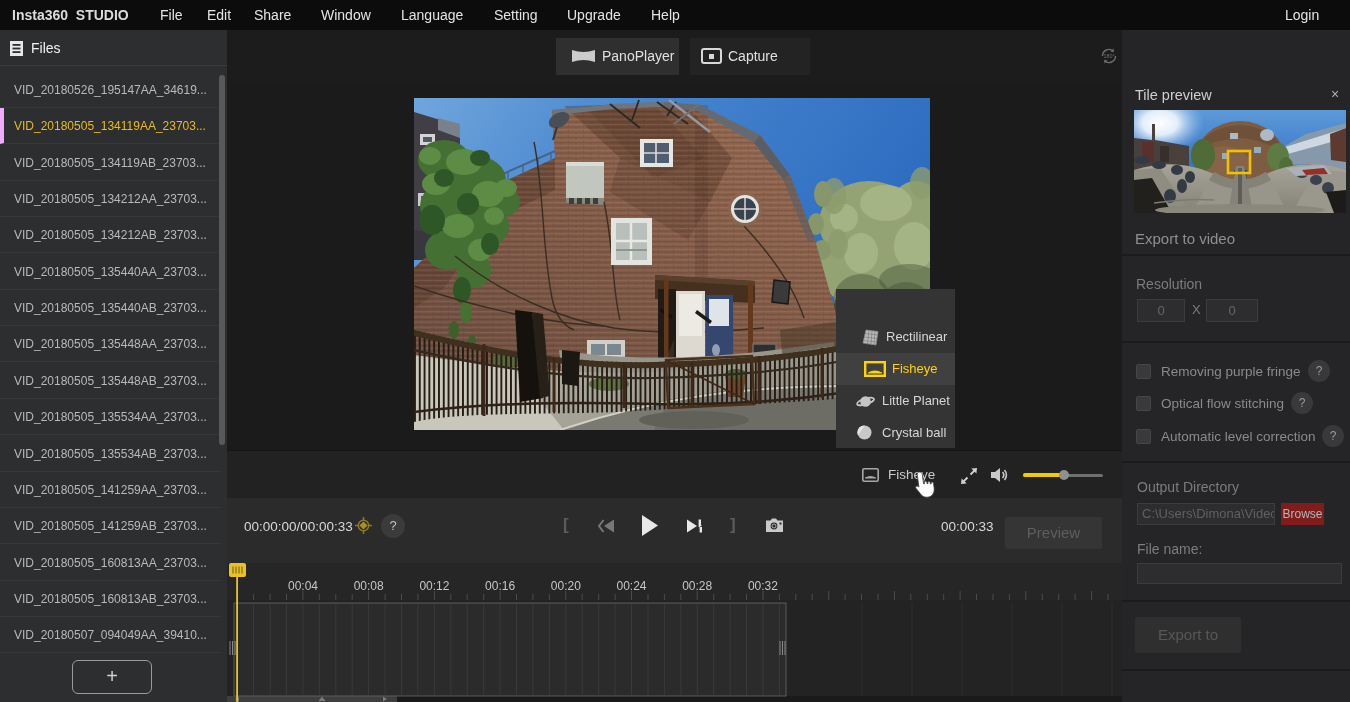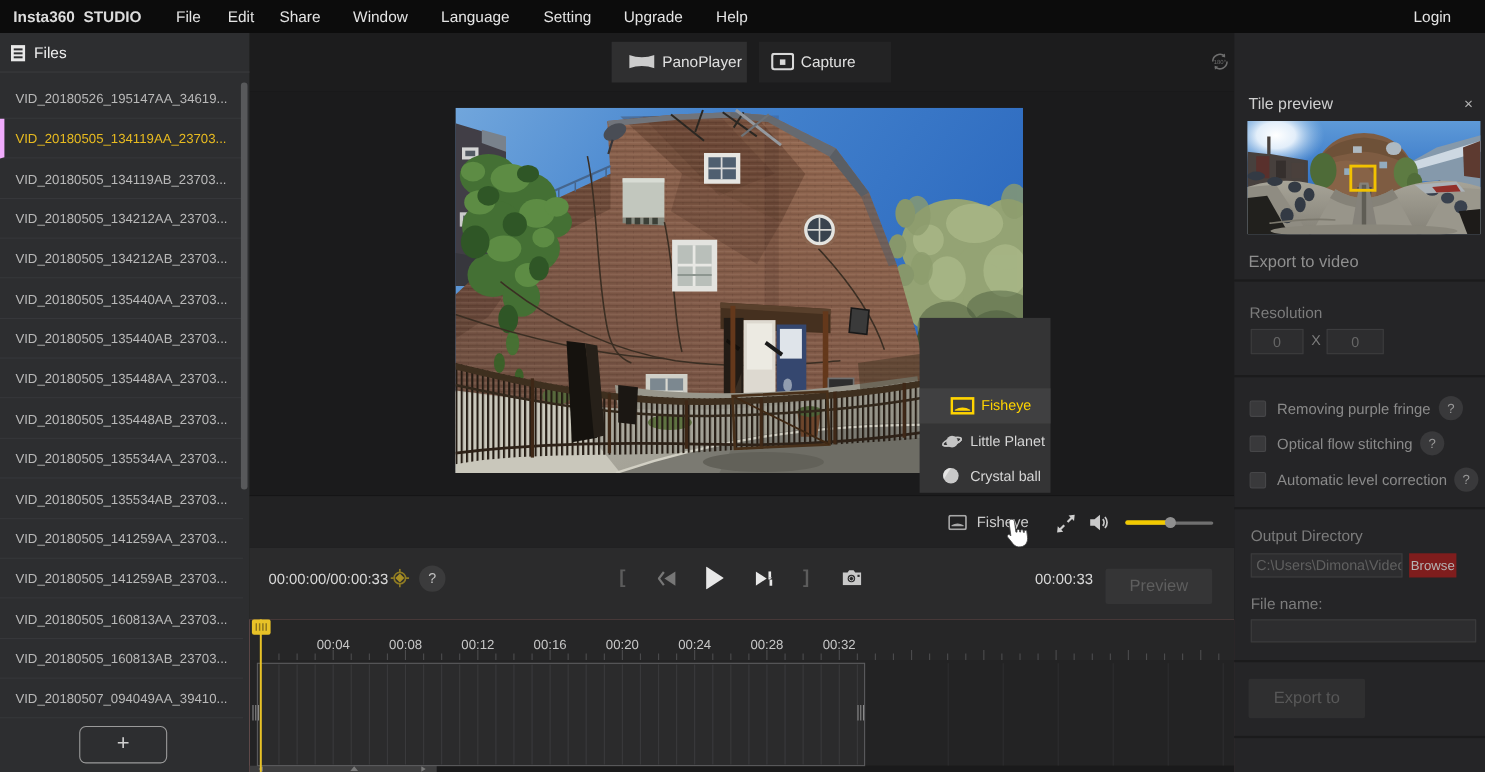--- a/index.html
+++ b/index.html
@@ -339,20 +339,35 @@
   <svg id="rot180" viewBox="0 0 18 18">
       <g stroke="#6e6e6e" fill="none" stroke-width="1.4">
         <path d="M15.5,9 A6.5,6.5 0 0 1 4.5,13.7"></path>
         <path d="M2.5,9 A6.5,6.5 0 0 1 13.5,4.3"></path>
       </g>
       <path d="M13.5,1.6 L13.8,5.2 L10.5,4.4 Z" fill="#6e6e6e"></path>
       <path d="M4.5,16.4 L4.2,12.8 L7.5,13.6 Z" fill="#6e6e6e"></path>
       <text x="9" y="11.4" font-size="5.4" fill="#6e6e6e" text-anchor="middle" font-family="Liberation Sans">180°</text>
     </svg>
   <div id="popup">
+    <div class="pitem" style="top:32px">
+      <svg class="ic" style="left:26px" width="18" height="17" viewBox="0 0 18 17">
+          <path d="M4,1 L16,2.5 L14,16 L1,14 Z" fill="#b9b9b9"></path>
+          <path d="M4,1 L16,2.5 L14,16 L1,14 Z" fill="none" stroke="#8a8a8a" stroke-width="0.8"></path>
+          <g stroke="#7c7c7c" stroke-width="0.7">
+            <path d="M7,1.4 L5.5,15.5"></path>
+            <path d="M10,1.8 L9,15.9"></path>
+            <path d="M13,2.2 L12,16"></path>
+            <path d="M3.2,4.5 L15.5,6"></path>
+            <path d="M2.5,8 L15,9.5"></path>
+            <path d="M1.8,11.5 L14.5,13"></path>
+          </g>
+        </svg>
+      <div style="position:absolute;left:50px;top:8px">Rectilinear</div>
+    </div>
     <div class="pitem on" style="top:64px">
       <svg class="ic" style="left:28px" width="22" height="16" viewBox="0 0 22 16">
           <rect x="1.2" y="1.2" width="19.6" height="13.6" fill="none" stroke="#ffd400" stroke-width="2.4"></rect>
           <path d="M4,11.5 Q11,7.5 18,11.5 L18,12.5 L4,12.5 Z" fill="#ffd400"></path>
         </svg>
       <div style="position:absolute;left:56px;top:8px">Fisheye</div>
     </div>
     <div class="pitem" style="top:128px">
       <svg class="ic" style="left:21px" width="15" height="15" viewBox="0 0 15 15">
           <circle cx="7.5" cy="7.5" r="7" fill="#c9c9c9"></circle>

